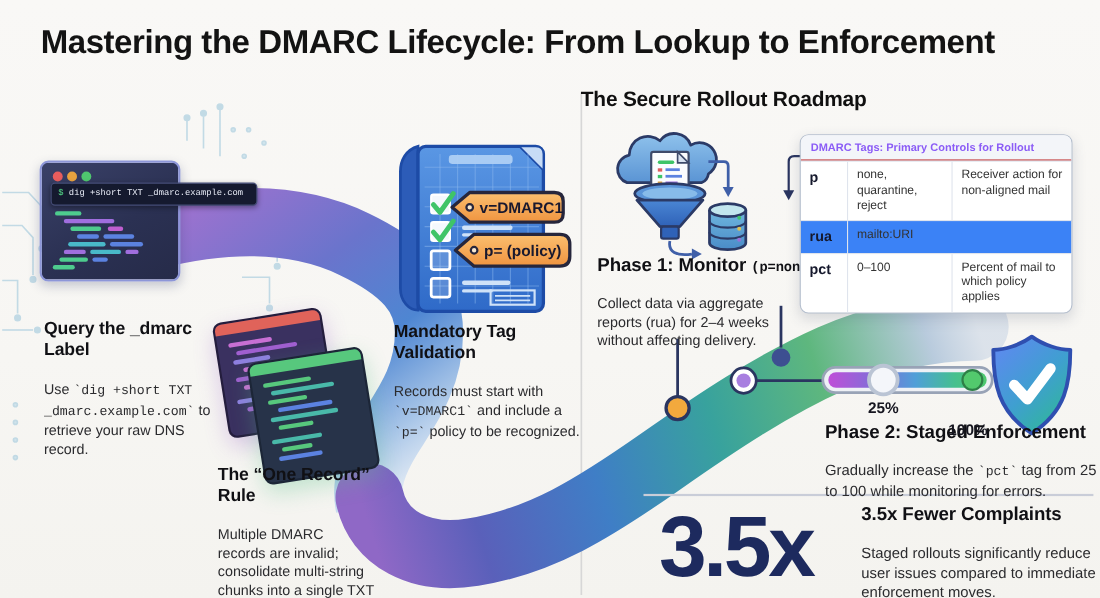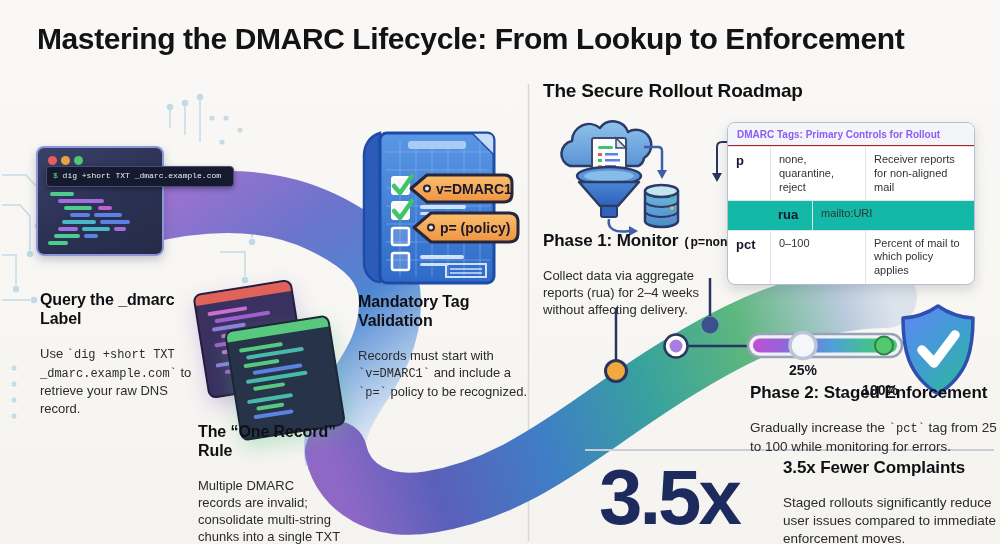--- a/index.html
+++ b/index.html
@@ -40,21 +40,21 @@
   .tb-title{padding:6px 9px 5px;font-size:10px;font-weight:bold;color:#8b5cf6;
     background:#f3f5f9;border-bottom:1px solid #b91c1c;}
   .tb-head{display:flex;background:linear-gradient(90deg,#3a68d8 0%,#2f9fb0 48%,#8f52d2 100%);
     color:#fff;font-size:12.5px;font-weight:bold;}
   .tb-head>div{padding:4px 8px;}
   .tb-row{display:flex;border-top:1px solid #dfe4ed;font-size:11px;line-height:1.25;color:#333;}
   .tb-row>div{padding:6px 8px;}
   .c1{width:26px;flex:none;font-weight:bold;font-size:13px;color:#15182c;}
   .c2{width:78px;flex:none;border-left:1px solid #dfe4ed;}
   .c3{flex:1;border-left:1px solid #dfe4ed;}
-  .row-alt{background:#14b8a6;padding-left:42px;}
+  .row-alt{background:#3b82f6;}
   .slider-label{font-size:14px;font-weight:bold;color:#15151f;text-align:center;z-index:4;}
   .hdivider{left:585px;top:449px;width:409px;height:1.5px;background:#c9cdd8;z-index:2;}
   .stat-value{left:599px;top:452px;font-size:78px;font-weight:bold;letter-spacing:-3px;
     color:var(--stat-navy,#1d2a5e);z-index:3;}
   .z3{z-index:3;}
 </style>
 </head>
 <body>
 
 <div id="stage">
@@ -120,21 +120,21 @@
       <circle cx="676" cy="346" r="11.5" fill="#ffffff" stroke="#2a3560" stroke-width="2.5"></circle>
       <circle cx="676" cy="346" r="6.5" fill="#a87fe0"></circle>
       <line x1="710" y1="278" x2="710" y2="316" stroke="#2a3560" stroke-width="2.5"></line>
       <circle cx="710" cy="325" r="8.5" fill="#3d4f91"></circle>
       <path d="M 734,142 L 722,142 Q 717,142 717,147 L 717,174" fill="none" stroke="#2a3560" stroke-width="2"></path>
       <polygon points="712,173 722,173 717,182" fill="#2a3560"></polygon>
     </g>
   </svg>
 
   <div class="abs title z3">Mastering the DMARC Lifecycle: From Lookup to Enforcement</div>
-  <div class="abs sec-head z3" style="left:543px;top:80px;">The Secure Rollout Roadmap</div>
+  <div class="abs sec-head z3" style="left:528px;top:80px;">The Secure Rollout Roadmap</div>
 
   <div class="abs terminal">
     <span class="tl" style="left:10px;background:#e85d5d;"></span>
     <span class="tl" style="left:23px;background:#e8a23f;"></span>
     <span class="tl" style="left:36px;background:#4fc66f;"></span>
     <div class="cmdbar"><span class="dollar">$</span><span> dig +short TXT _dmarc.example.com</span></div>
     <div class="abs" style="left:10px;top:44px;width:104px;height:56px;">
       <i class="tbar" style="left:2px;top:0;width:24px;background:#4ecb8e;"></i>
       <i class="tbar" style="left:10px;top:7px;width:46px;background:#a06ede;"></i>
       <i class="tbar" style="left:16px;top:14px;width:28px;background:#4ecb8e;"></i>
@@ -194,21 +194,21 @@
   <div class="abs z3" style="left:543px;top:231px;width:200px;">
     <div class="h3" style="font-size:17px;"><span>Phase 1: Monitor</span> <span class="mono" style="font-weight:bold;font-size:12.5px;">(p=none)</span></div>
     <div class="body" style="width:192px;">Collect data via aggregate reports (rua) for 2–4 weeks without affecting delivery.</div>
   </div>
 
   <div class="abs tablebox">
     <div class="tb-title">DMARC Tags: Primary Controls for Rollout</div>
     <div class="tb-row">
       <div class="c1">p</div>
       <div class="c2">none, quarantine, reject</div>
-      <div class="c3">Receiver reports for non-aligned mail</div>
+      <div class="c3">Receiver action for non-aligned mail</div>
     </div>
     <div class="tb-row row-alt">
       <div class="c1">rua</div>
       <div class="c2">mailto:URI</div>
     </div>
     <div class="tb-row">
       <div class="c1">pct</div>
       <div class="c2">0–100</div>
       <div class="c3">Percent of mail to which policy applies</div>
     </div>

